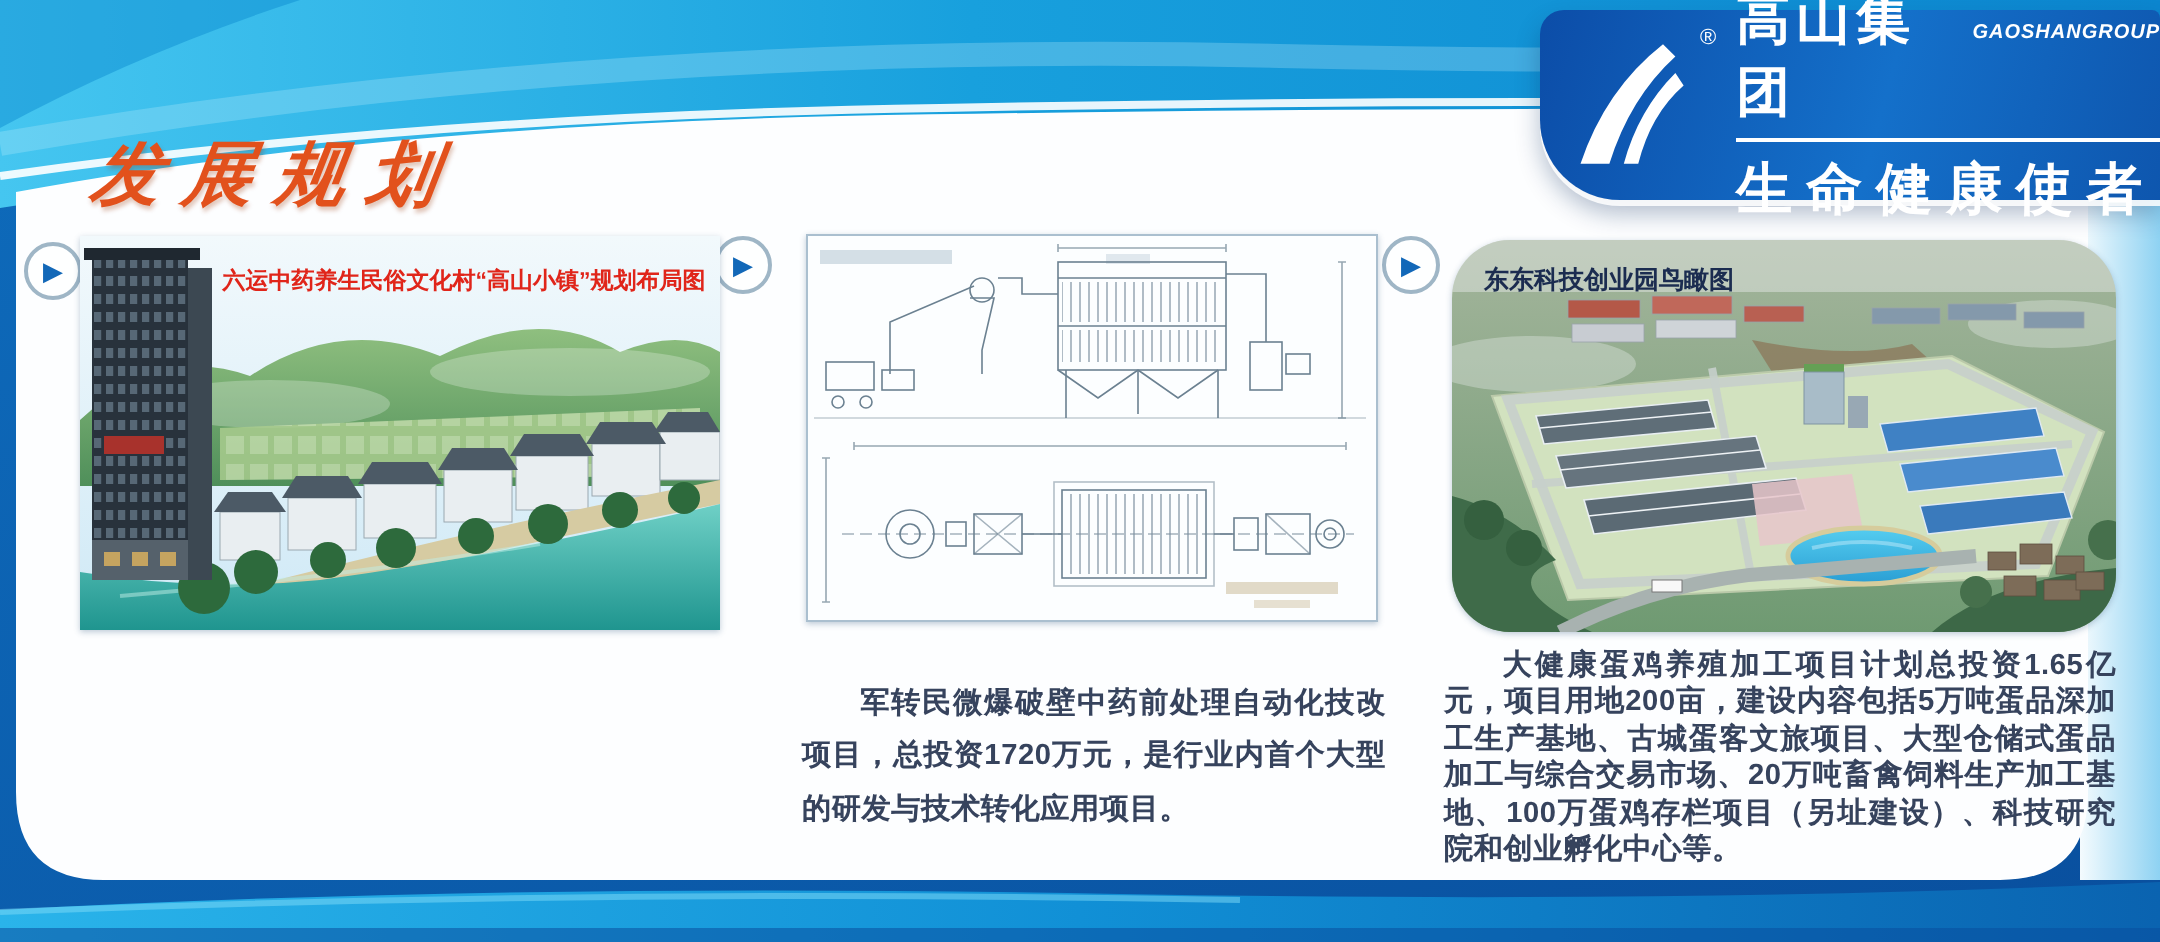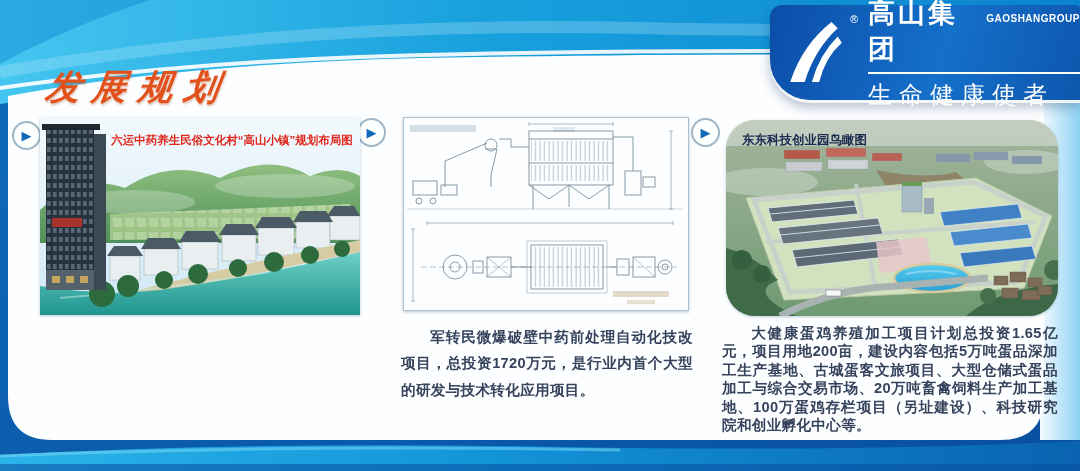--- a/index.html
+++ b/index.html
@@ -12,22 +12,22 @@
     background:linear-gradient(105deg,#0c4da8,#1470ca 55%,#0e56ae);
     border-radius:12px 4px 0 40px;display:flex;align-items:center;gap:10px;
     padding-left:14px;box-sizing:border-box;
     box-shadow:0 3px 0 rgba(255,255,255,.85),0 7px 12px rgba(8,40,90,.3);}
   .logo-mark{flex:0 0 auto;}
   .reg{color:#fff;font-size:11px;align-self:flex-start;margin:8px 0 0 -6px;}
   .brand-text{display:flex;flex-direction:column;}
   .brand-row1{display:flex;align-items:baseline;color:#fff;
     border-bottom:2px solid #fff;padding-bottom:5px;margin-bottom:5px;}
   .brand-name{font-size:27px;font-weight:bold;letter-spacing:3px;}
-  .brand-en{font-size:10px;font-weight:bold;letter-spacing:.5px;margin-left:7px;}
-  .brand-slogan{color:#fff;font-size:24px;font-weight:normal;letter-spacing:7px;}
+  .brand-en{font-size:10px;font-weight:bold;letter-spacing:.5px;margin-left:7px;font-style:italic;}
+  .brand-slogan{color:#fff;font-size:28px;font-weight:bold;letter-spacing:7px;}
 
   
   .title{position:absolute;left:46px;top:64px;margin:0;
     font-family:"DejaVu Serif",serif;font-style:italic;font-weight:bold;
     font-size:35px;letter-spacing:11px;color:#e2511c;transform:skewX(-8deg);
     text-shadow:1px 2px 2px rgba(150,50,0,.28);}
 
   
   .arrow{position:absolute;width:25px;height:25px;border:2px solid #9fb6c6;
     border-radius:50%;display:flex;align-items:center;justify-content:center;
@@ -40,21 +40,21 @@
   .panel text{font-family:"Liberation Sans",sans-serif;}
   .p1{left:40px;top:118px;width:320px;height:197px;}
   .p2{left:403px;top:117px;width:286px;height:194px;}
   .p3{left:726px;top:120px;width:332px;height:196px;border-radius:29px;}
 
   
   .desc{position:absolute;margin:0;color:#36435d;font-weight:600;
     text-align:justify;text-indent:2em;font-size:14.6px;line-height:1.26;
     letter-spacing:.3px;}
   .d1{left:38px;top:324px;width:324px;}
-  .d2{left:401px;top:324px;width:292px;line-height:1.8;}
+  .d2{left:401px;top:339px;width:292px;line-height:1.8;}
   .d3{left:722px;top:324px;width:336px;}
 </style>
 </head>
 <body>
 
 <div class="stage">
 
   <svg class="bg" width="1080" height="471" viewBox="0 0 1080 471">
     <defs>
       <linearGradient id="deepG" x1="0" y1="0" x2="1" y2="1">

